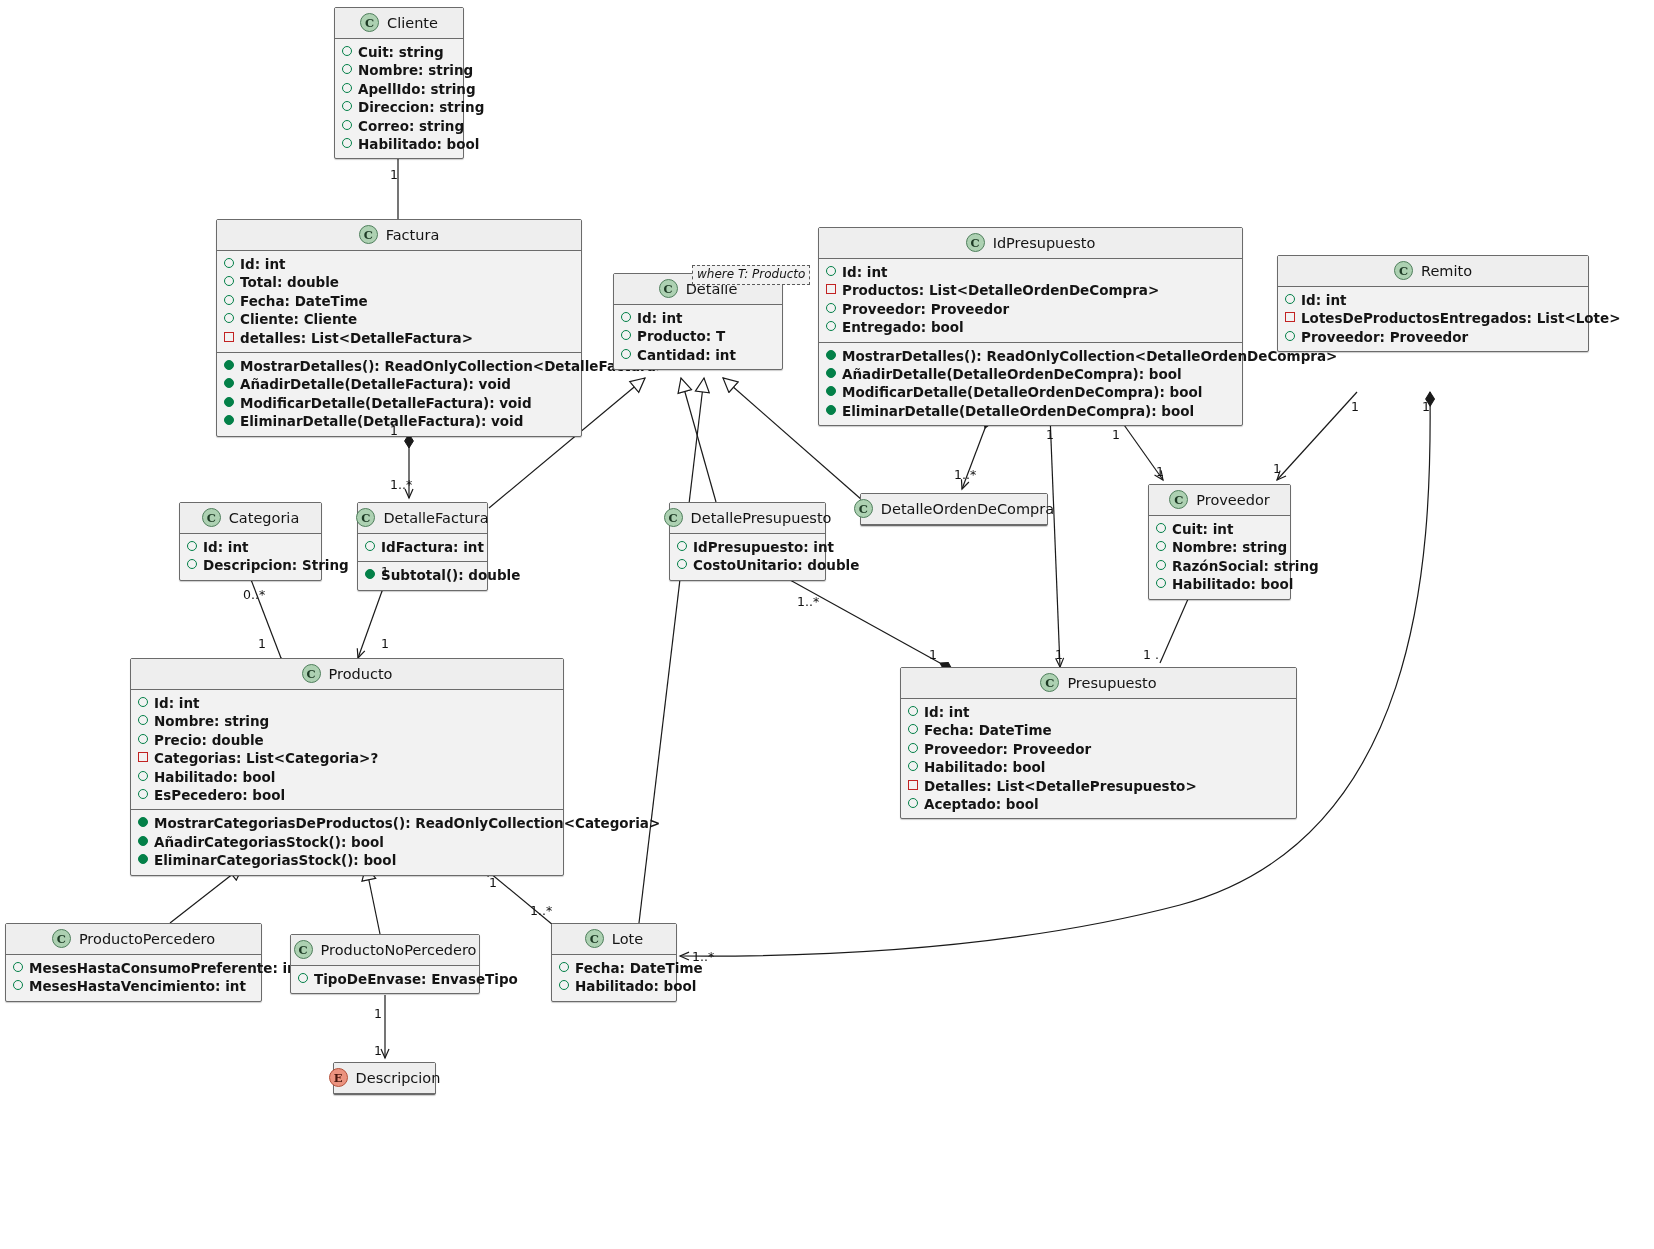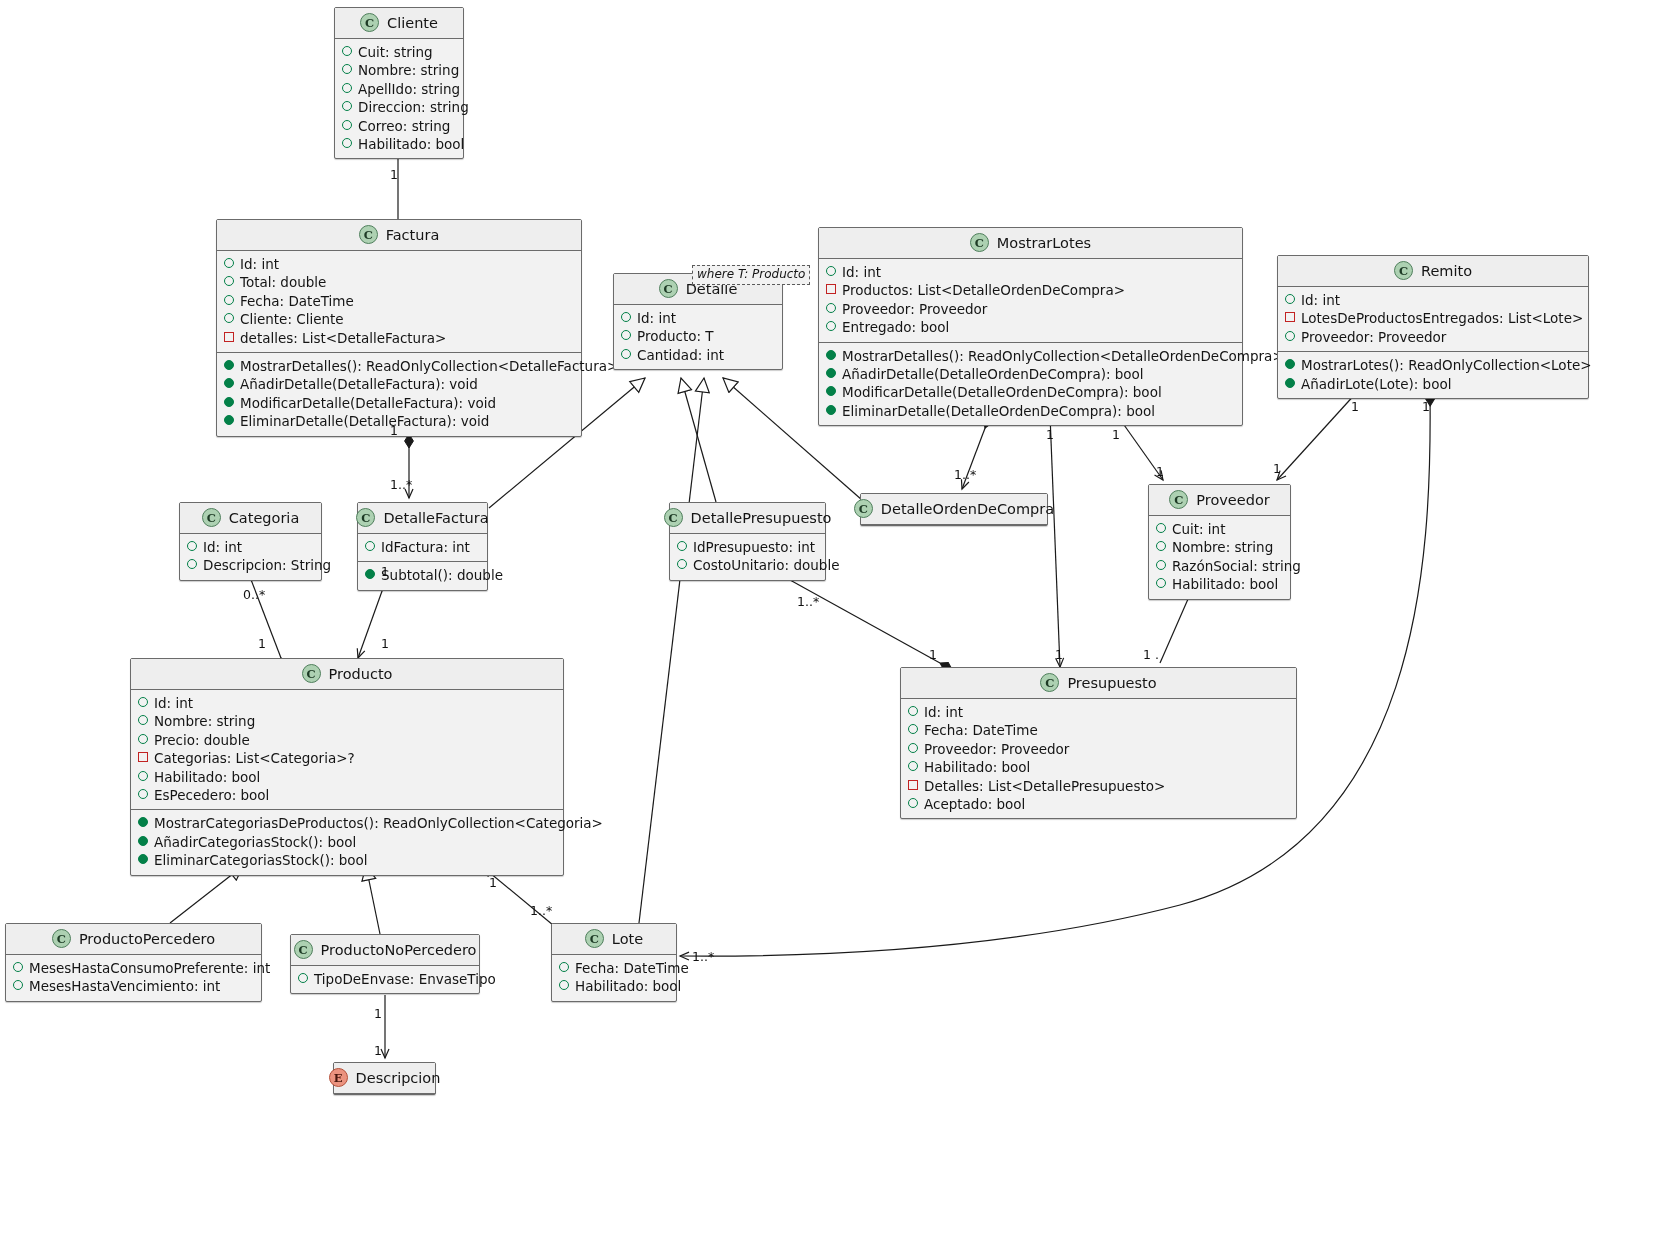--- a/index.html
+++ b/index.html
@@ -65,20 +65,21 @@
     color: #1d3a25;
   }
   .badge-E {
     background: #eb937f;
     border: 1.3px solid #b5513a;
     color: #47160c;
   }
   .cls-section {
     padding: 4px 7px 5px 7px;
     border-bottom: 1px solid #6b6b6b;
+    font-weight: bold;
   }
   .cls-section:last-child { border-bottom: none; }
   .row {
     display: flex;
     align-items: baseline;
     gap: 6px;
     font-size: 13.5px;
     line-height: 18.4px;
     color: #141414;
     white-space: nowrap;
@@ -284,21 +285,21 @@
         <div class="row">
           <span class="mark mark-pub-field"></span>
           <span>Cantidad: int</span>
         </div>
       </div>
     </div>
     <div class="generic-note" style="left: 692px; top: 265px;">where T: Producto</div>
     <div class="uml-class" style="left: 818px; top: 227px; width: 425px;">
       <div class="cls-header">
         <span class="badge badge-C">C</span>
-        <span>MostrarLotes</span>
+        <span>IdPresupuesto</span>
       </div>
       <div class="cls-section">
         <div class="row">
           <span class="mark mark-pub-field"></span>
           <span>Id: int</span>
         </div>
         <div class="row">
           <span class="mark mark-priv-field"></span>
           <span>Productos: List&lt;DetalleOrdenDeCompra&gt;</span>
         </div>
@@ -340,30 +341,20 @@
           <span class="mark mark-pub-field"></span>
           <span>Id: int</span>
         </div>
         <div class="row">
           <span class="mark mark-priv-field"></span>
           <span>LotesDeProductosEntregados: List&lt;Lote&gt;</span>
         </div>
         <div class="row">
           <span class="mark mark-pub-field"></span>
           <span>Proveedor: Proveedor</span>
-        </div>
-      </div>
-      <div class="cls-section">
-        <div class="row">
-          <span class="mark mark-pub-method"></span>
-          <span>MostrarLotes(): ReadOnlyCollection&lt;Lote&gt;</span>
-        </div>
-        <div class="row">
-          <span class="mark mark-pub-method"></span>
-          <span>AñadirLote(Lote): bool</span>
         </div>
       </div>
     </div>
     <div class="uml-class" style="left: 179px; top: 502px; width: 143px;">
       <div class="cls-header">
         <span class="badge badge-C">C</span>
         <span>Categoria</span>
       </div>
       <div class="cls-section">
         <div class="row">

